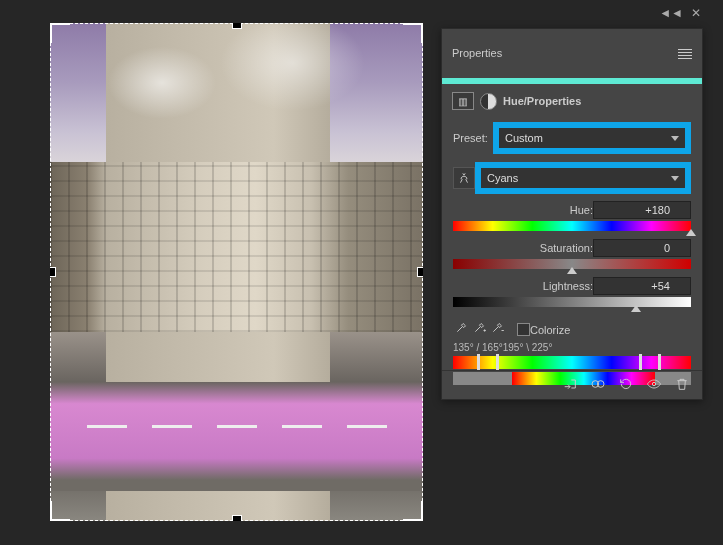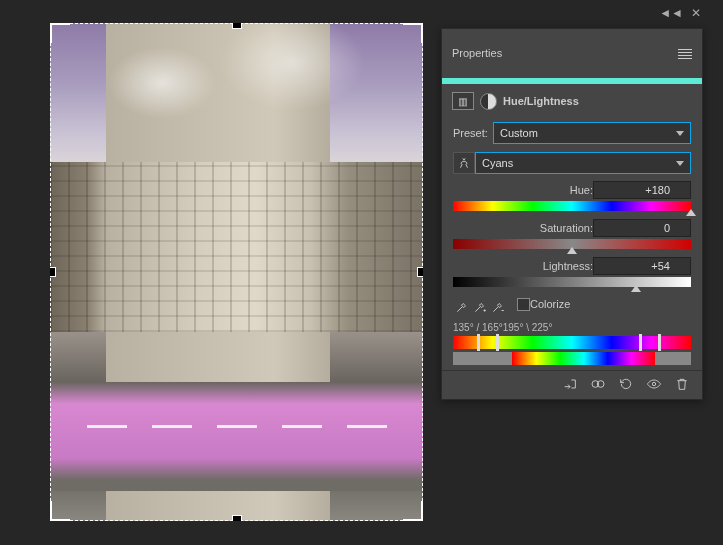--- a/index.html
+++ b/index.html
@@ -32,32 +32,32 @@
 .icons-top span{cursor:pointer}
 .phead{height:25px;line-height:25px;padding:12px 10px;background:#454545;border-bottom:6px solid #5eead4;font-weight:normal;display:flex;justify-content:space-between;align-items:center}
 .menu-icon{width:14px;display:flex;flex-direction:column;gap:2px}
 .menu-icon i{height:1px;background:#ccc}
 .title-row{display:flex;align-items:center;gap:6px;padding:8px 10px}
 .ic{width:20px;height:16px;border:1px solid #888;display:inline-flex;align-items:center;justify-content:center;font-size:10px;background:#3a3a3a}
 .ic.adj{background:linear-gradient(90deg,#333 50%,#ddd 50%);border-radius:50%;width:15px;height:15px}
 .title-row b{font-size:11px}
 .row{display:flex;align-items:center;padding:4px 11px;}
 .lbl{flex:0 0 40px}
-.sel{flex:1;height:20px;background:#333;border:1px solid #0ea5e9;color:#ddd;padding:0 6px;display:flex;align-items:center;justify-content:space-between;font-size:11px}
+.sel{flex:1;height:20px;background:#333;border:6px solid #0ea5e9;color:#ddd;padding:0 6px;display:flex;align-items:center;justify-content:space-between;font-size:11px}
 .sel:after{content:"";width:0;height:0;border-left:4px solid transparent;border-right:4px solid transparent;border-top:5px solid #bbb}
 .hand-ic{width:20px;height:20px;display:flex;align-items:center;justify-content:center;border:1px solid #555;background:#3a3a3a}
 .srow{padding:3px 11px}
 .srow .top{display:flex;justify-content:flex-end;align-items:center;margin-bottom:2px}
 .valbox{width:56px;height:16px;background:#333;border:1px solid #222;color:#ddd;text-align:right;padding:0 20px;font-size:11px;line-height:16px}
 .track{position:relative;height:10px;margin:2px 0}
 .track.hue{background:linear-gradient(90deg,red,#ff0,#0f0,#0ff,#00f,#f0f,red)}
 .track.gray{background:linear-gradient(90deg,#8a0000,#888,#d00000)}
 .track.lt{background:linear-gradient(90deg,#000,#fff)}
 .thumb{position:absolute;top:8px;width:0;height:0;border-left:5px solid transparent;border-right:5px solid transparent;border-bottom:7px solid #ccc;transform:translateX(-5px)}
-.eyed{display:flex;gap:0;align-items:flex-start;padding:6px 11px}
+.eyed{display:flex;gap:0;align-items:flex-end;padding:6px 11px}
 .eyed .e{width:18px;height:18px;display:flex;align-items:center;justify-content:center;color:#ccc}
 .chk{width:11px;height:11px;border:1px solid #888;background:#333;display:inline-block}
 .range-lbls{display:flex;justify-content:flex-start;padding:0 11px;font-size:10px;color:#bbb}
 .hue-bar{margin:3px 11px;height:13px;background:linear-gradient(90deg,red,#ff0,#0f0,#0ff,#00f,#f0f,red);position:relative}
 .hue-bar.mask{background:linear-gradient(90deg,#888 0%,#888 25%,red 25%,#ff0,#0f0,#0ff,#00f,#f0f,red 85%,#888 85%);margin-top:1px}
 .hm{position:absolute;top:-2px;width:3px;height:17px;background:#ddd}
 .foot{position:absolute;bottom:0;left:0;right:0;height:28px;border-top:1px solid #333;display:flex;justify-content:flex-end;align-items:center;gap:12px;padding:0 12px}
 .foot svg{width:16px;height:16px;fill:none;stroke:#ccc;stroke-width:1.4}
 </style>
 </head>
@@ -92,21 +92,21 @@
         <i></i>
         <i></i>
         <i></i>
         <i></i>
       </span>
   </div>
 
   <div class="title-row">
     <span class="ic">▥</span>
     <span class="ic adj"></span>
-    <b>Hue/Lightness</b>
+    <b>Hue/Properties</b>
   </div>
 
   <div class="row">
     <span class="lbl">Preset:</span>
     <div class="sel">
         <span>Custom</span>
       </div>
   </div>
 
   <div class="row">

